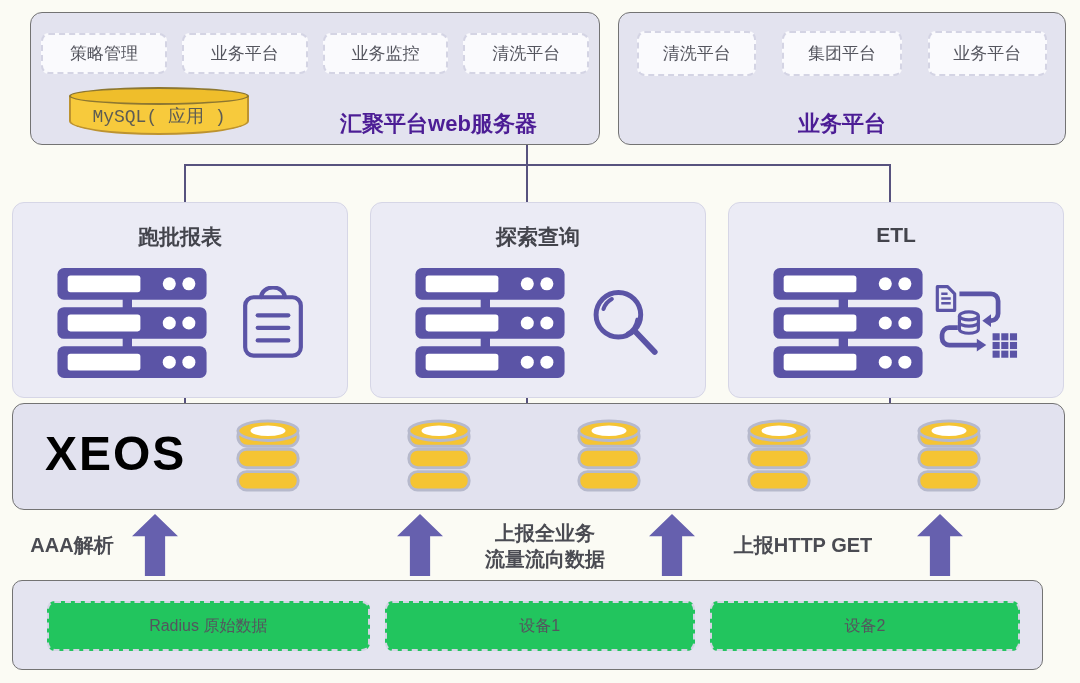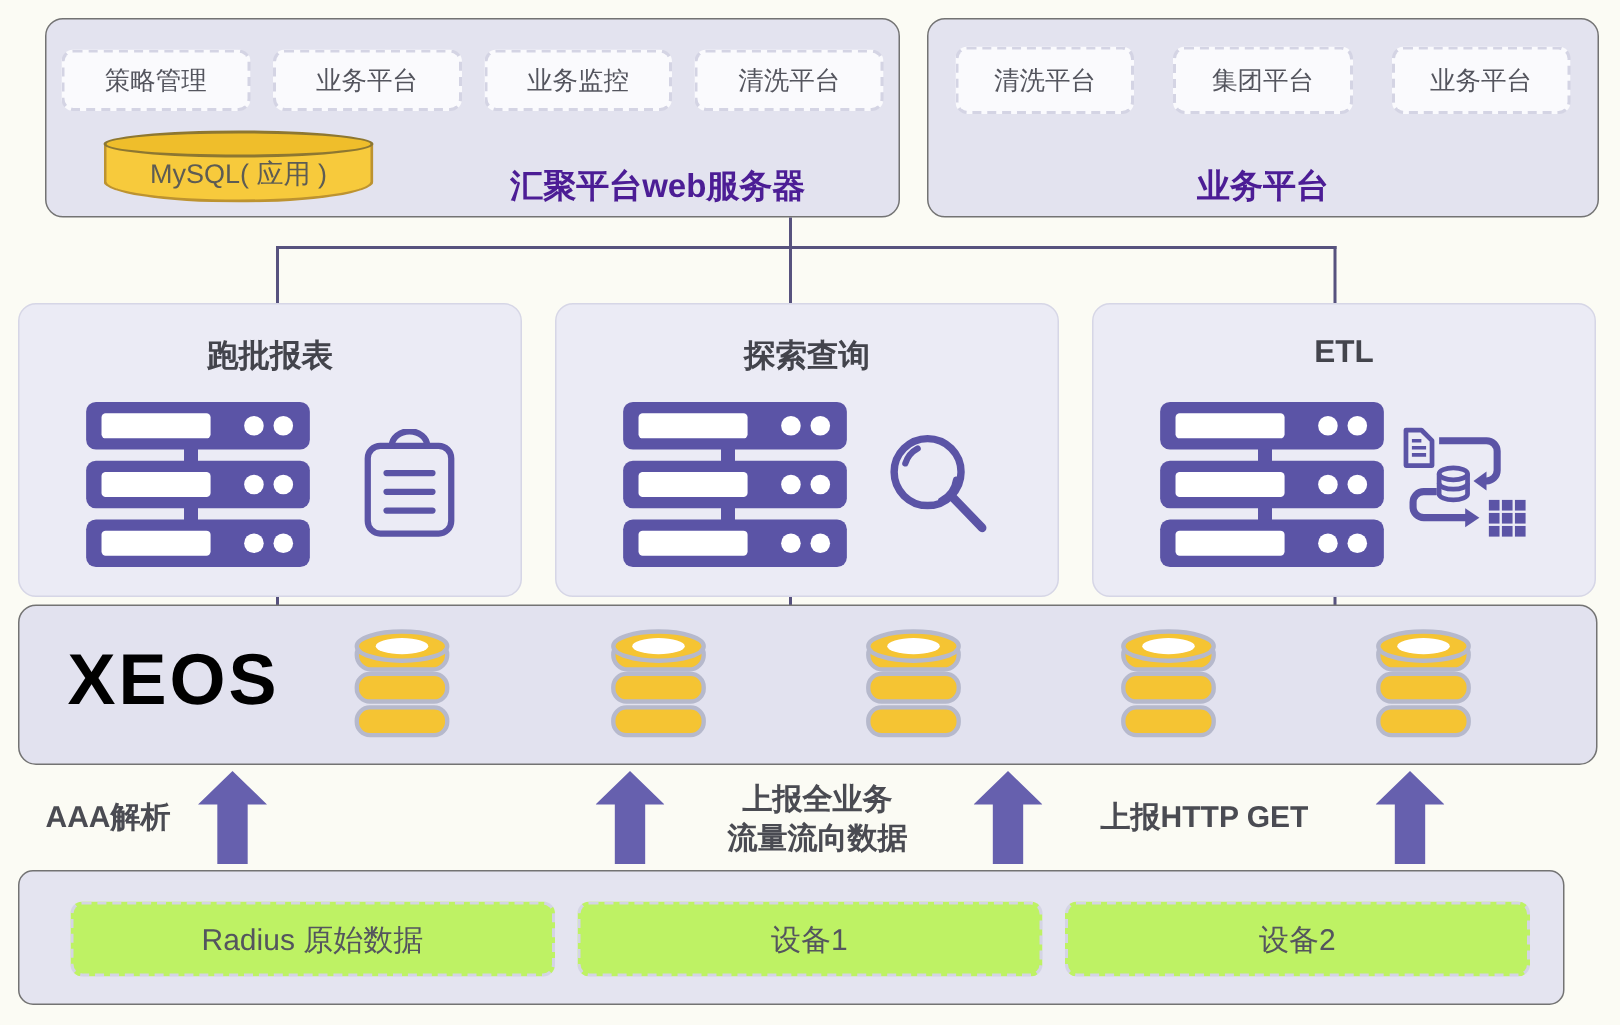--- a/index.html
+++ b/index.html
@@ -28,21 +28,21 @@
   .tl .chips .chip{flex:1;}
   .tl-title{position:absolute;left:255px;right:8px;top:96px;text-align:center;}
   
   .mysql{position:absolute;left:38px;top:74px;width:180px;height:48px;}
   .mysql .cyl-body{position:absolute;left:0;top:9px;width:100%;height:39px;
     background:#F7CA3C;border:2px solid #BD9330;border-top:none;box-sizing:border-box;
     border-radius:0 0 50% 50% / 0 0 14px 14px;}
   .mysql .cyl-top{position:absolute;left:0;top:0;width:100%;height:18px;
     background:#EFBE2B;border:2px solid #8D7731;border-radius:50%;box-sizing:border-box;}
   .mysql .cyl-label{position:absolute;left:0;width:100%;top:17px;text-align:center;
-    font-size:18px;color:#5D5C54;}
+    font-size:18px;color:#5D5C54;font-family:Liberation Mono, monospace;}
 
   
   .tr{left:618px;top:12px;width:448px;height:133px;}
   .tr .chips{position:absolute;left:18px;right:18px;top:18px;display:flex;gap:26px;height:45px;}
   .tr .chips .chip{flex:1;}
   .tr-title{position:absolute;left:0;width:100%;top:96px;text-align:center;}
 
   
   .line{position:absolute;background:#57527E;}
 
@@ -57,21 +57,21 @@
   .db{position:absolute;top:14px;}
 
   
   .flow-arrow{position:absolute;width:46px;height:62px;background:#6660AE;
     clip-path:polygon(50% 0,100% 36%,72% 36%,72% 100%,28% 100%,28% 36%,0 36%);}
   .flow-label{position:absolute;font-weight:bold;font-size:20px;color:#4A4B52;text-align:center;white-space:pre-line;line-height:1.3;}
 
   
   .bottom{left:12px;top:580px;width:1031px;height:90px;background:#E4E4F0;border-radius:10px;}
   .bottom .chips{position:absolute;left:34px;right:22px;top:20px;height:50px;display:flex;gap:15px;}
-  .bottom .chips .chip{flex:1;font-size:20px;background:#bef264;}
+  .bottom .chips .chip{flex:1;font-size:16px;background:#22c55e;}
 </style>
 </head>
 <body>
 
 <div class="stage">
 
   <div class="panel tl">
     <div class="chips">
       <div class="chip">
           <span>策略管理</span>

